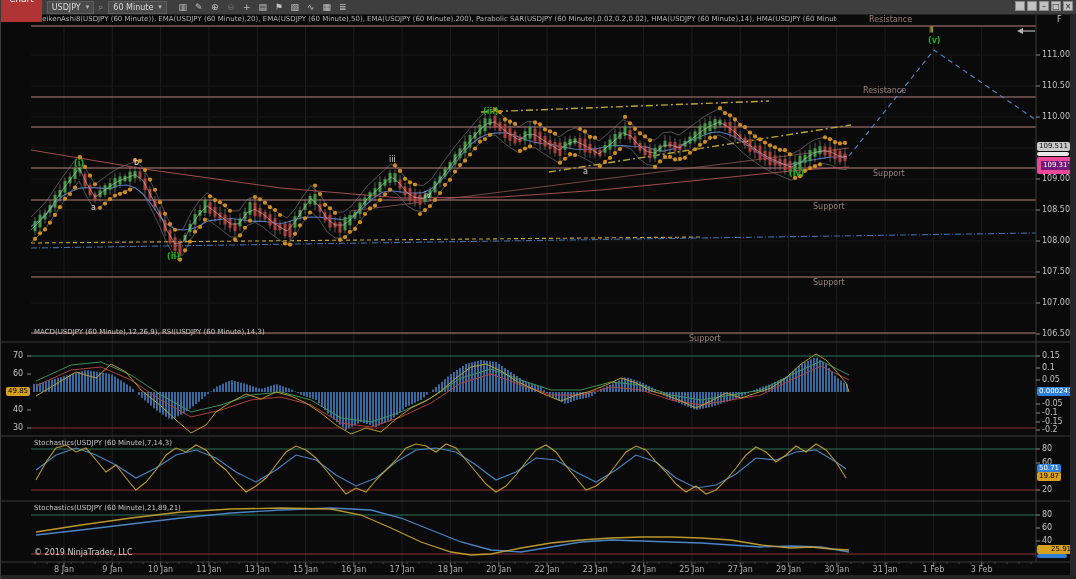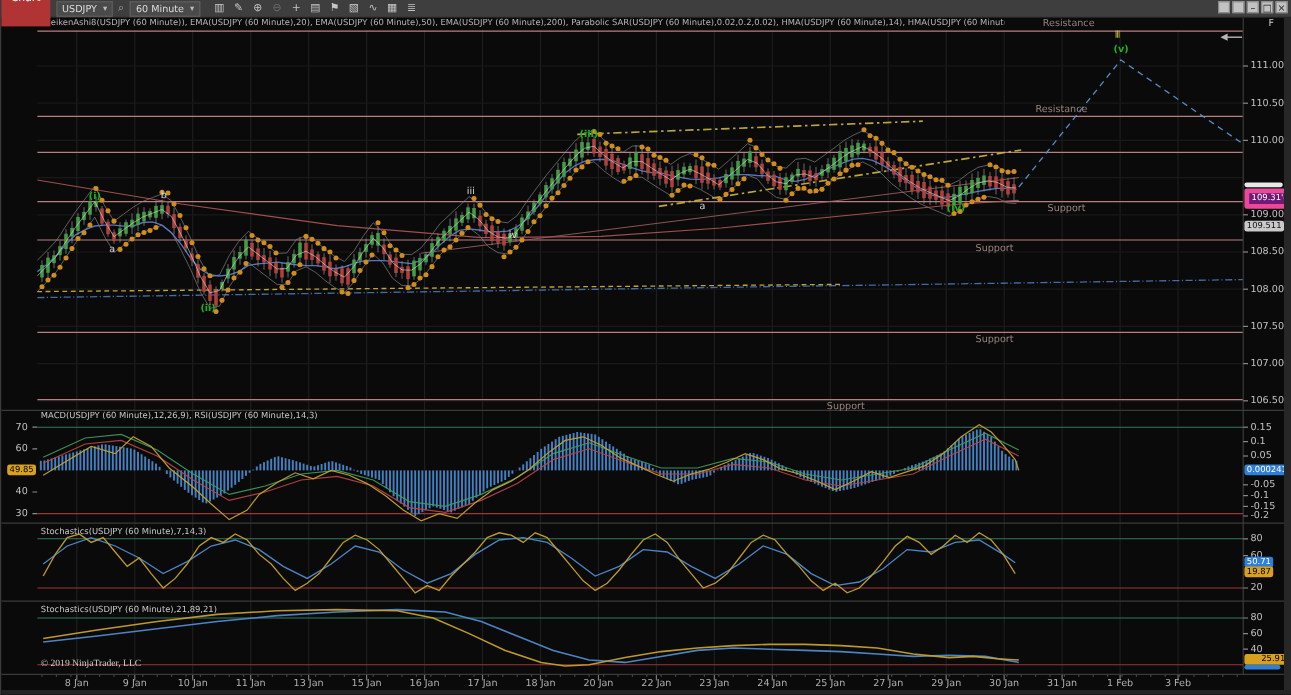--- a/index.html
+++ b/index.html
@@ -17,21 +17,21 @@
   
   .lbl{position:absolute;white-space:nowrap;z-index:4;}
   .ind-lbl{position:absolute;left:36px;top:15px;color:#b5b5b5;font-size:7px;max-width:800px;overflow:hidden;white-space:nowrap;z-index:4;}
   .axis-lbl{color:#c2c2c2;font-size:8px;}
   .panel-lbl{color:#c8c8c8;font-size:7px;}
   .sr-lbl{color:#98837c;font-size:8px;}
   .wave-g{color:#1db31d;font-size:8px;font-weight:bold;}
   .wave-w{color:#d9d9d9;font-size:8px;}
   .wave-y{color:#d6c23c;font-size:6px;font-weight:bold;letter-spacing:-1px;}
   .date-lbl{color:#b0b0b0;font-size:8px;transform:translateX(-50%);}
-  .copyright{color:#d0d0d0;font-size:8px;font-family:Liberation Serif, serif;}
+  .copyright{color:#d0d0d0;font-size:8px;}
   .f-label{color:#c8c8c8;font-size:8px;}
   .badge{position:absolute;font-size:7px;padding:0 2px;height:9px;line-height:9px;z-index:5;border-radius:2px;}
   .b-yellow{background:#d7a01f;color:#000;}
   .b-blue{background:#2f7fd6;color:#fff;}
   .b-black{background:#701a75;color:#fff;border:4px solid #ec4899;}
   .b-gray{background:#c9c9c9;color:#111;}
   .b-sliver{background:#2f7fd6;width:30px;height:4px;padding:0;}
   .b-sliver2{background:#e8e8e8;width:32px;height:4px;padding:0;}
   .right-strip{position:absolute;right:0;top:13px;width:6px;bottom:4px;background:#272727;z-index:3;}
   .bottom-strip{position:absolute;left:0;right:0;bottom:0;height:4px;background:#242424;z-index:3;}
@@ -1063,21 +1063,21 @@
         <line x1="1035" y1="541" x2="1039" y2="541" stroke="#8a8a8a" stroke-width="1"></line>
         <line x1="0" y1="342" x2="1070" y2="342" stroke="#3a3a3a" stroke-width="1"></line>
         <line x1="0" y1="436" x2="1070" y2="436" stroke="#3a3a3a" stroke-width="1"></line>
         <line x1="0" y1="501" x2="1070" y2="501" stroke="#3a3a3a" stroke-width="1"></line>
         <line x1="0" y1="562" x2="1070" y2="562" stroke="#3a3a3a" stroke-width="1"></line>
       </svg>
   </div>
 
   <div id="overlay">
     <div class="ind-lbl">HeikenAshi8(USDJPY (60 Minute)), EMA(USDJPY (60 Minute),20), EMA(USDJPY (60 Minute),50), EMA(USDJPY (60 Minute),200), Parabolic SAR(USDJPY (60 Minute),0.02,0.2,0.02), HMA(USDJPY (60 Minute),14), HMA(USDJPY (60 Minute),33), Bollinger(USDJPY (60 Minute),2,14)</div>
-    <div class="lbl panel-lbl" style="left:33px;top:342px;text-align:right;">MACD(USDJPY (60 Minute),12,26,9), RSI(USDJPY (60 Minute),14,3)</div>
+    <div class="lbl panel-lbl" style="left:33px;top:328px;text-align:right;">MACD(USDJPY (60 Minute),12,26,9), RSI(USDJPY (60 Minute),14,3)</div>
     <div class="lbl panel-lbl" style="left:33px;top:439px;">Stochastics(USDJPY (60 Minute),7,14,3)</div>
     <div class="lbl panel-lbl" style="left:33px;top:504px;">Stochastics(USDJPY (60 Minute),21,89,21)</div>
     <div class="lbl copyright" style="left:33px;top:548px;">© 2019 NinjaTrader, LLC</div>
     <div class="lbl f-label" style="left:1056px;top:15px;">F</div>
   <div class="lbl date-lbl" style="left: 63px; top: 565px;">8 Jan</div>
       <div class="lbl date-lbl" style="left: 111.3px; top: 565px;">9 Jan</div>
       <div class="lbl date-lbl" style="left: 159.6px; top: 565px;">10 Jan</div>
       <div class="lbl date-lbl" style="left: 207.9px; top: 565px;">11 Jan</div>
       <div class="lbl date-lbl" style="left: 256.2px; top: 565px;">13 Jan</div>
       <div class="lbl date-lbl" style="left: 304.5px; top: 565px;">15 Jan</div>
@@ -1114,21 +1114,21 @@
       <div class="lbl wave-y" style="left: 928px; top: 25px;">|||</div>
       <div class="lbl axis-lbl" style="left: 1041px; top: 50px;">111.00'0</div>
       <div class="lbl axis-lbl" style="left: 1041px; top: 81px;">110.50'0</div>
       <div class="lbl axis-lbl" style="left: 1041px; top: 112px;">110.00'0</div>
       <div class="lbl axis-lbl" style="left: 1041px; top: 174px;">109.00'0</div>
       <div class="lbl axis-lbl" style="left: 1041px; top: 205px;">108.50'0</div>
       <div class="lbl axis-lbl" style="left: 1041px; top: 236px;">108.00'0</div>
       <div class="lbl axis-lbl" style="left: 1041px; top: 267px;">107.50'0</div>
       <div class="lbl axis-lbl" style="left: 1041px; top: 298px;">107.00'0</div>
       <div class="lbl axis-lbl" style="left: 1041px; top: 329px;">106.50'0</div>
-      <div class="badge b-gray" style="left: 1036px; top: 142px; margin-top: 42px;">109.511</div>
+      <div class="badge b-gray" style="left: 1036px; top: 142px;">109.511</div>
       <div class="badge b-sliver2" style="left: 1036px; top: 152px;"></div>
       <div class="badge b-black" style="left: 1036px; top: 157px;">109.31'8</div>
       <div class="lbl axis-lbl" style="left: 12px; top: 351px;">70</div>
       <div class="lbl axis-lbl" style="left: 12px; top: 369px;">60</div>
       <div class="lbl axis-lbl" style="left: 12px; top: 405px;">40</div>
       <div class="lbl axis-lbl" style="left: 12px; top: 423px;">30</div>
       <div class="lbl axis-lbl" style="left: 1041px; top: 351px;">0.15</div>
       <div class="lbl axis-lbl" style="left: 1041px; top: 363px;">0.1</div>
       <div class="lbl axis-lbl" style="left: 1041px; top: 375px;">0.05</div>
       <div class="lbl axis-lbl" style="left: 1041px; top: 399px;">-0.05</div>

